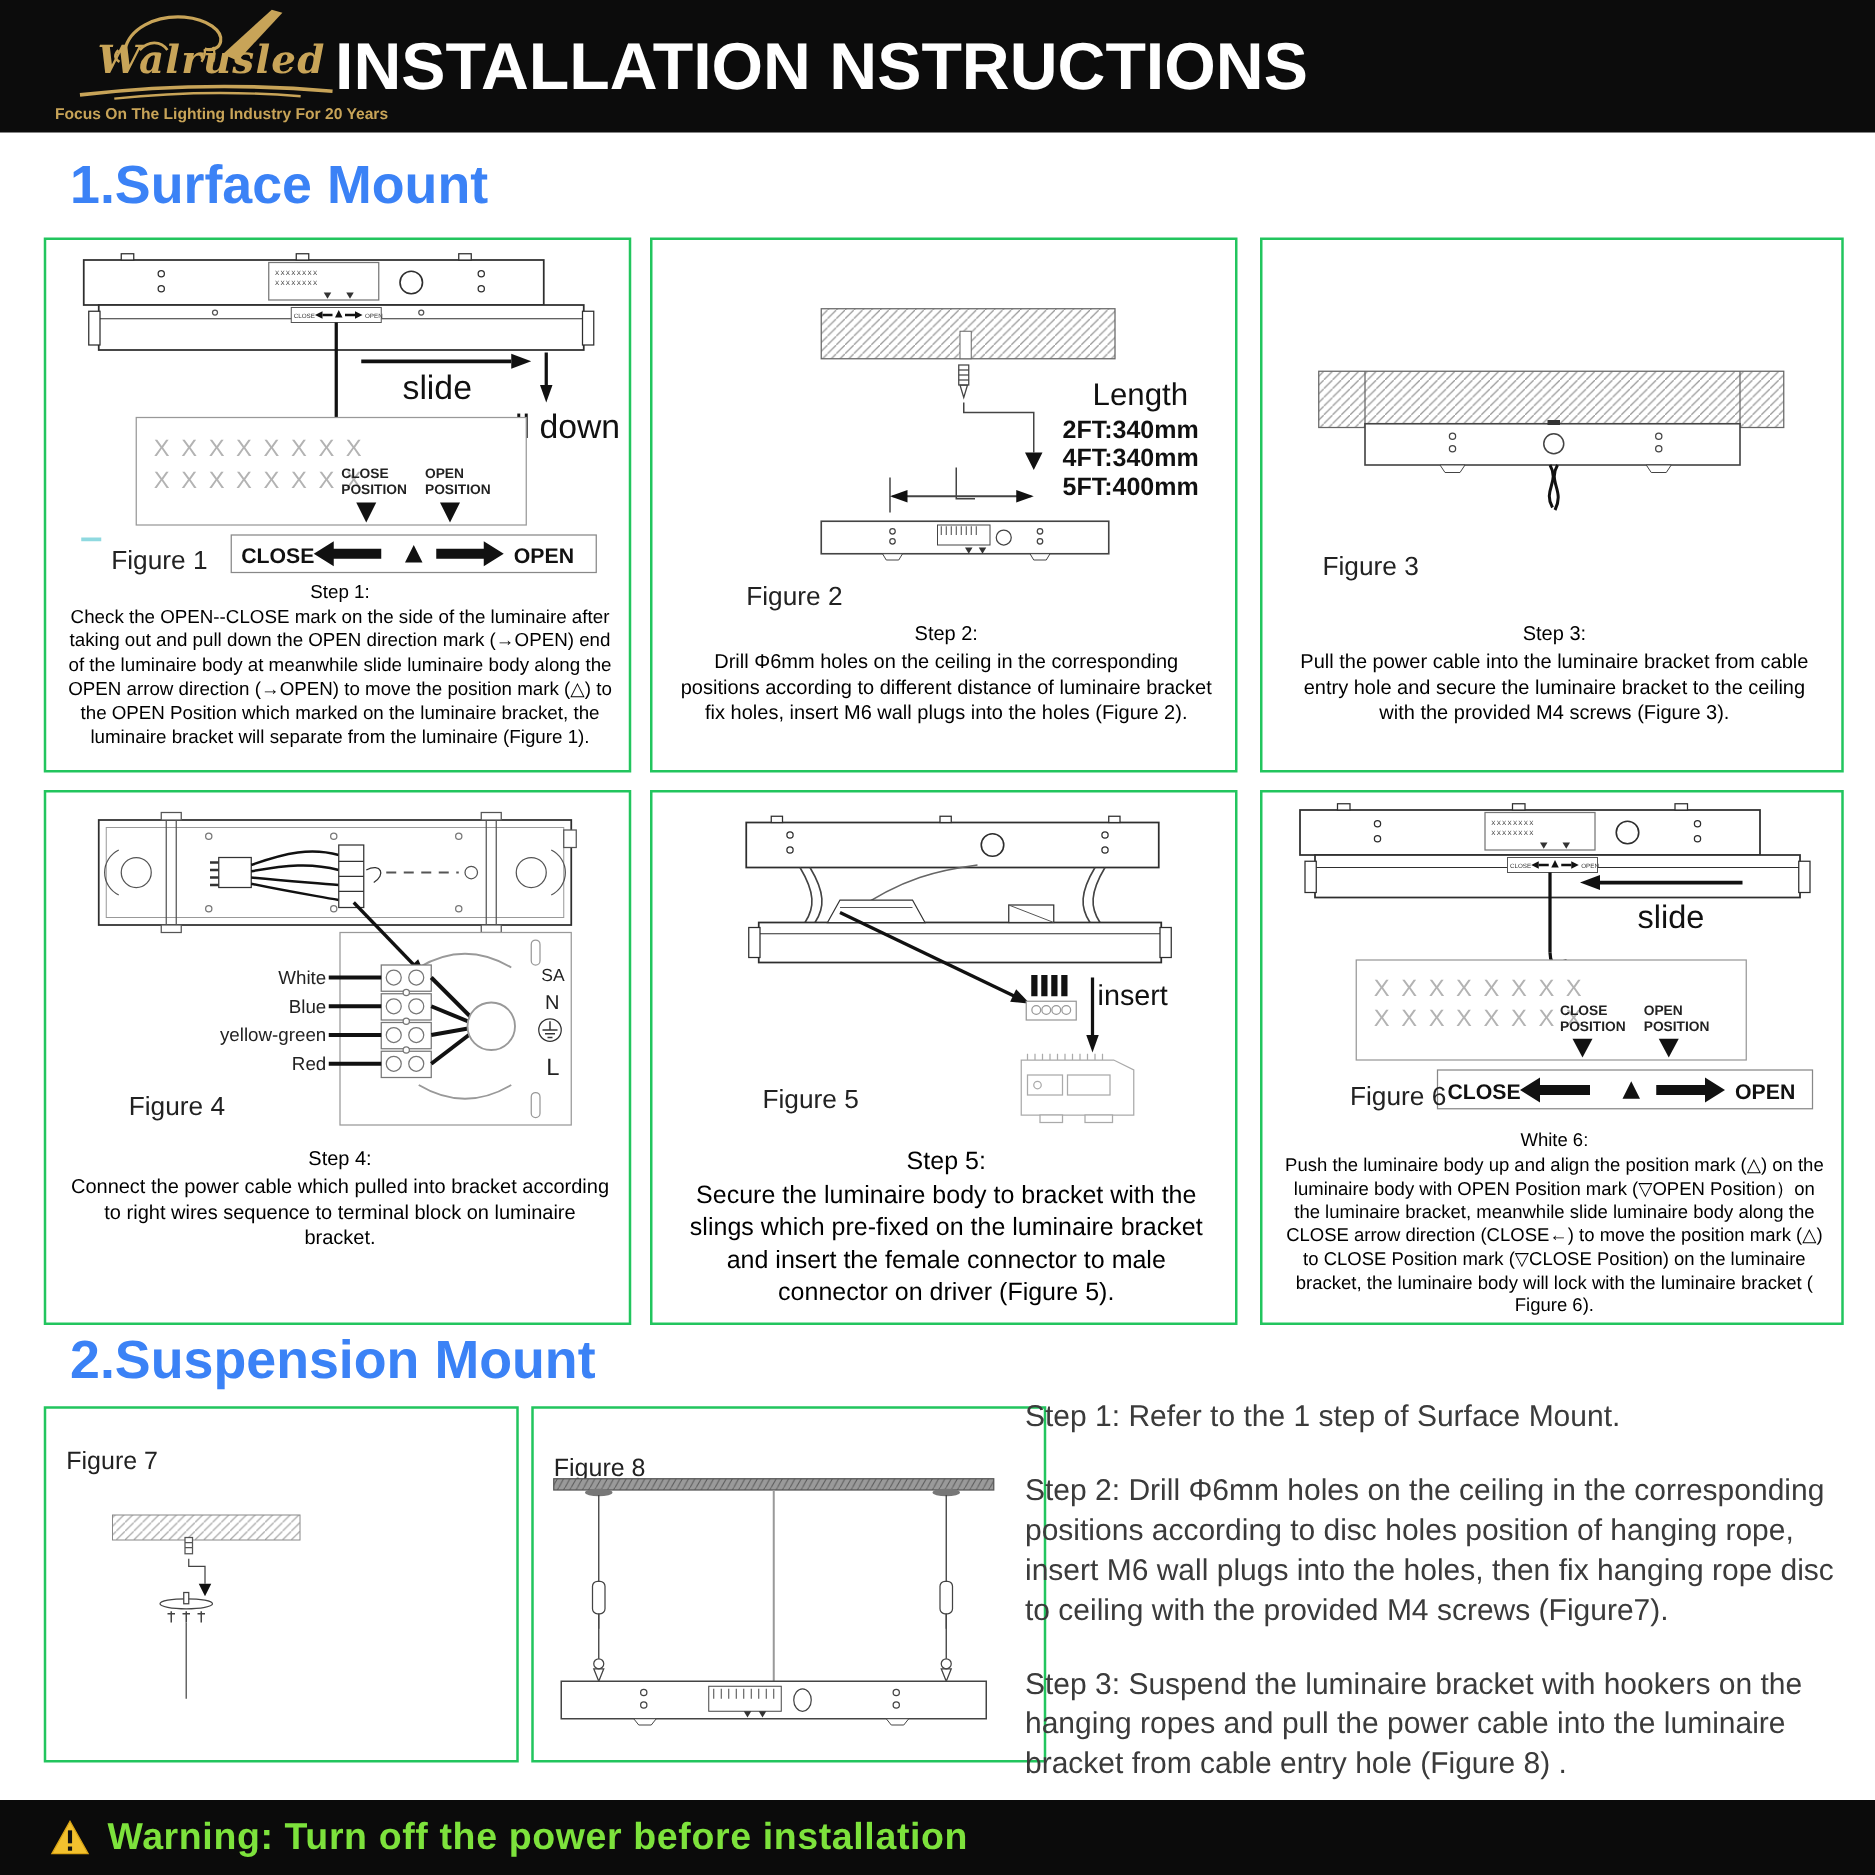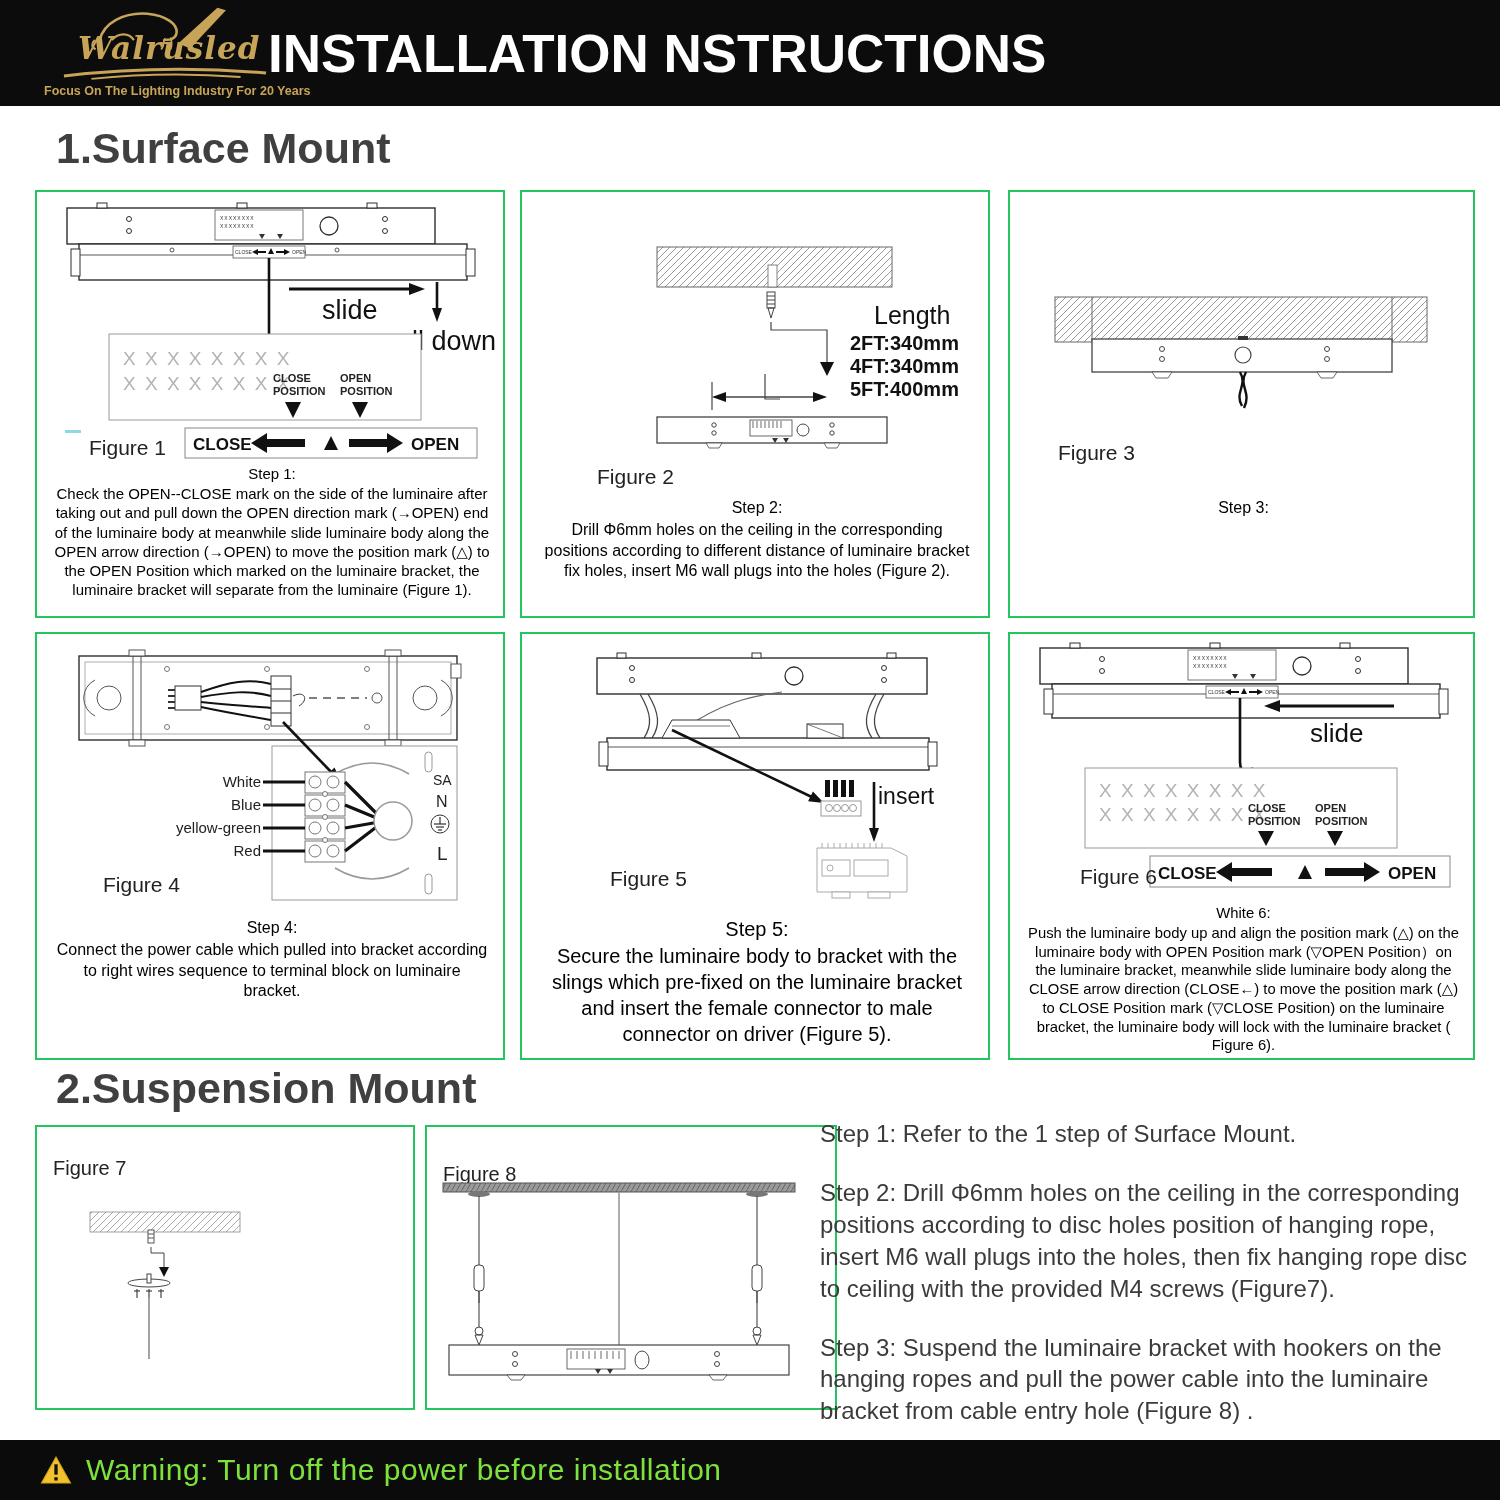--- a/index.html
+++ b/index.html
@@ -12,21 +12,21 @@
   .logo{position:absolute;left:48px;top:4px;width:240px;height:100px;}
   .walrus{position:absolute;left:22px;top:2px;width:196px;height:46px;}
   .brand{position:absolute;left:30px;top:26px;font-family:"DejaVu Serif",serif;font-style:italic;
          font-weight:bold;font-size:31px;color:#c8a458;letter-spacing:1px;}
   .brand-swoosh{position:absolute;left:14px;top:62px;width:206px;height:14px;}
   .tagline{position:absolute;left:-4px;top:80px;width:256px;font-size:12.5px;font-weight:bold;
            color:#c8a458;white-space:nowrap;}
   .page-title{position:absolute;left:268px;top:0;height:106px;line-height:108px;
               font-size:53px;font-weight:bold;color:#ffffff;letter-spacing:0px;white-space:nowrap;}
   
-  .sec-h{position:absolute;font-size:43px;font-weight:bold;color:#404040;letter-spacing:0;}
+  .sec-h{position:absolute;font-size:43px;font-weight:bold;color:#3b82f6;letter-spacing:0;}
   #surface-h{left:56px;top:124px;}
   #suspension-h{left:56px;top:1064px;}
   
   .panel{position:absolute;background:#fff;border:2px solid #22c55e;box-sizing:border-box;text-align:center;}
   .panel svg{display:block;}
   .r1{top:190px;height:428px;}
   .r2{top:632px;height:428px;}
   .c1{left:35px;width:470px;}
   .c2{left:520px;width:470px;}
   .c3{left:1008px;width:467px;}
@@ -41,21 +41,21 @@
   
   #fig7-panel{left:35px;top:1125px;width:380px;height:285px;}
   #fig8-panel{left:425px;top:1125px;width:412px;height:285px;}
   .susp-text{position:absolute;left:820px;top:1118px;width:668px;color:#3b3b3b;
              font-size:24px;line-height:1.33;}
   .susp-text p{margin:0 0 27px 0;}
   
   .footer{position:absolute;left:0;top:1440px;width:1500px;height:60px;background:#0b0b0b;
           display:flex;align-items:center;}
   .warn-icon{margin-left:40px;width:32px;height:29px;flex:0 0 auto;}
-  .warn-text{margin-left:14px;color:#7de23c;font-size:30px;letter-spacing:0.5px;}
+  .warn-text{margin-left:14px;color:#7de23c;font-size:30px;letter-spacing:0.5px;font-weight:bold;}
   svg text{font-family:"Liberation Sans",sans-serif;}
   .cap{font-size:21px;fill:#222222;}
   .ann{font-size:27px;fill:#111111;}
   .xrow{font-size:19px;fill:#b3b3b3;letter-spacing:2px;}
   .posw{font-size:11px;fill:#222;font-weight:bold;}
   .barw{font-size:17px;font-weight:bold;fill:#111;}
   .tiny{font-size:5px;fill:#333;}
 </style>
 </head>
 <body>
@@ -229,20 +229,21 @@
     <path d="M142,180 h20 l-4,6 h-12 Z" fill="#fff" stroke="#444" stroke-width="0.8"></path>
     <path d="M307,180 h20 l-4,6 h-12 Z" fill="#fff" stroke="#444" stroke-width="0.8"></path>
     <circle cx="233" cy="163" r="8" fill="none" stroke="#444" stroke-width="1.2"></circle>
     <rect x="228" y="144" width="10" height="4" fill="#333"></rect>
     <path d="M230,180 C238,194 224,200 232,214" fill="none" stroke="#111" stroke-width="2.4"></path>
     <path d="M236,180 C228,194 242,200 234,216" fill="none" stroke="#111" stroke-width="2.4"></path>
     <text x="48" y="268" class="cap">Figure 3</text>
   </svg>
   <div class="step s3">
     <div class="t">Step 3:</div>
+    <div>Pull the power cable into the luminaire bracket from cable entry hole and secure the luminaire bracket to the ceiling with the provided M4 screws (Figure 3).</div>
   </div>
 </div>
 
 <div class="panel r2 c1">
   <svg width="466" height="268" viewBox="0 0 466 268">
 
     <rect x="42" y="22" width="378" height="84" fill="#fff" stroke="#2e2e2e" stroke-width="1.4"></rect>
     <rect x="48" y="28" width="366" height="72" fill="none" stroke="#999" stroke-width="0.8"></rect>
     <line x1="96" y1="22" x2="96" y2="106" stroke="#555"></line>
       <line x1="104" y1="22" x2="104" y2="106" stroke="#555"></line>

